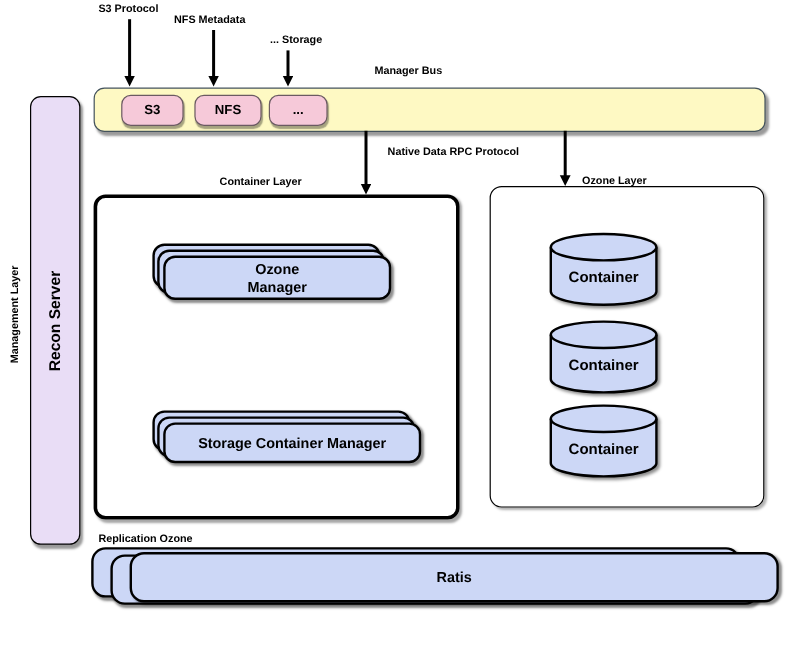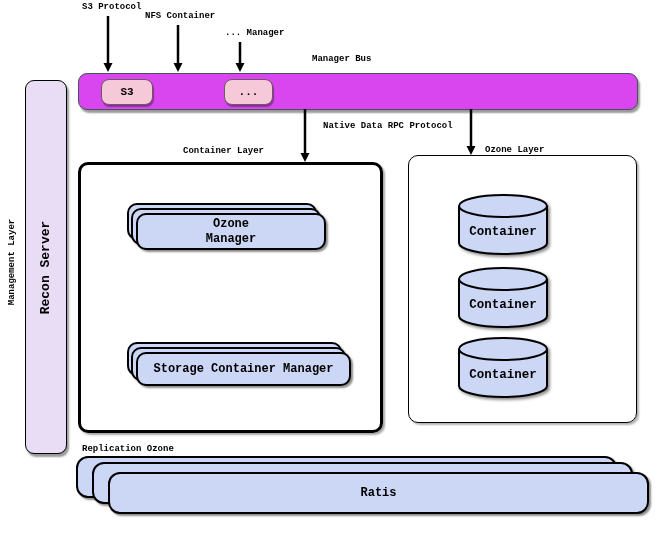--- a/index.html
+++ b/index.html
@@ -1,26 +1,26 @@
 <!DOCTYPE html>
 <html><head>
 <meta charset="utf-8">
 <style>
   html,body{margin:0;padding:0;background:#fff;}
   .canvas{
     position:relative;width:660px;height:545px;background:#ffffff;overflow:hidden;
-    font-family:Liberation Mono, monospace;color:#000;
+    font-family:Liberation Sans, sans-serif;color:#000;
   }
   .layer-label{
     position:absolute;font-size:9px;font-weight:bold;color:#000;white-space:nowrap;
   }
   
   .bus{
     position:absolute;left:78px;top:73px;width:558px;height:35px;
-    background:#d946ef;border:1px solid #44535c;border-radius:9px;
+    background:#fef9c3;border:1px solid #44535c;border-radius:9px;
     box-shadow:2px 3px 2px rgba(0,0,0,0.4);
   }
   .chip{
     position:absolute;top:5px;height:24px;background:#f6c9d9;border:1px solid #6b5a62;
     border-radius:8px;display:flex;align-items:center;justify-content:center;
     font-size:11px;font-weight:bold;box-shadow:1px 2px 1px rgba(0,0,0,0.35);
   }
   
   .recon{
     position:absolute;left:25px;top:80px;width:40px;height:372px;
@@ -62,26 +62,27 @@
   
   .overlay{position:absolute;left:0;top:0;pointer-events:none;}
   .overlay line{stroke:#000;stroke-width:2.5;}
 </style>
 </head>
 <body>
 
 <div class="canvas">
 
   <div class="layer-label" style="left:82px;top:2px">S3 Protocol</div>
-  <div class="layer-label" style="left:145px;top:11px">NFS Container</div>
-  <div class="layer-label" style="left:225px;top:28px">... Manager</div>
+  <div class="layer-label" style="left:145px;top:11px">NFS Metadata</div>
+  <div class="layer-label" style="left:225px;top:28px">... Storage</div>
 
   <div class="layer-label" style="left:312px;top:54px">Manager Bus</div>
   <div class="bus">
     <div class="chip" style="left:22px;width:50px">S3</div>
+    <div class="chip" style="left:83px;width:54px">NFS</div>
     <div class="chip" style="left:145px;width:47px">...</div>
   </div>
 
   <div class="layer-label" style="left:323px;top:121px">Native Data RPC Protocol</div>
 
   <div class="mgmt-label">Management Layer</div>
   <div class="recon">
     <span>Recon Server</span>
   </div>
 
@@ -117,21 +118,21 @@
   <svg class="cyl" style="left:457px;top:336px" width="92" height="64" viewBox="0 0 92 64">
     <path d="M2,13 L2,50 A44,11 0 0 0 90,50 L90,13" fill="#ccd7f6" stroke="#000" stroke-width="2"></path>
     <ellipse cx="46" cy="13" rx="44" ry="11" fill="#ccd7f6" stroke="#000" stroke-width="2"></ellipse>
     <text x="46" y="42" text-anchor="middle" font-size="12.5" font-weight="bold" fill="#000">Container</text>
   </svg>
 
   <div class="layer-label" style="left:82px;top:444px">Replication Ozone</div>
   <div class="stack" style="left:76px;top:456px;width:575px;height:56px">
     <div class="sbox" style="left:0;top:0;width:537px;height:38px;border-radius:12px"></div>
     <div class="sbox" style="left:16px;top:6px;width:537px;height:38px;border-radius:12px"></div>
-    <div class="sbox front" style="left:32px;top:16px;width:537px;height:38px;border-radius:12px">Ratis</div>
+    <div class="sbox front" style="left:32px;top:4px;width:537px;height:38px;border-radius:12px">Ratis</div>
   </div>
 
   <svg class="overlay" width="660" height="545" viewBox="0 0 660 545">
     <defs>
       <marker id="ah" markerUnits="userSpaceOnUse" markerWidth="10" markerHeight="10" refX="1" refY="4.5" orient="auto">
         <path d="M0,0 L9,4.5 L0,9 Z" fill="#000"></path>
       </marker>
     </defs>
     <line x1="108" y1="16" x2="108" y2="64" marker-end="url(#ah)"></line>
     <line x1="178" y1="25" x2="178" y2="64" marker-end="url(#ah)"></line>

